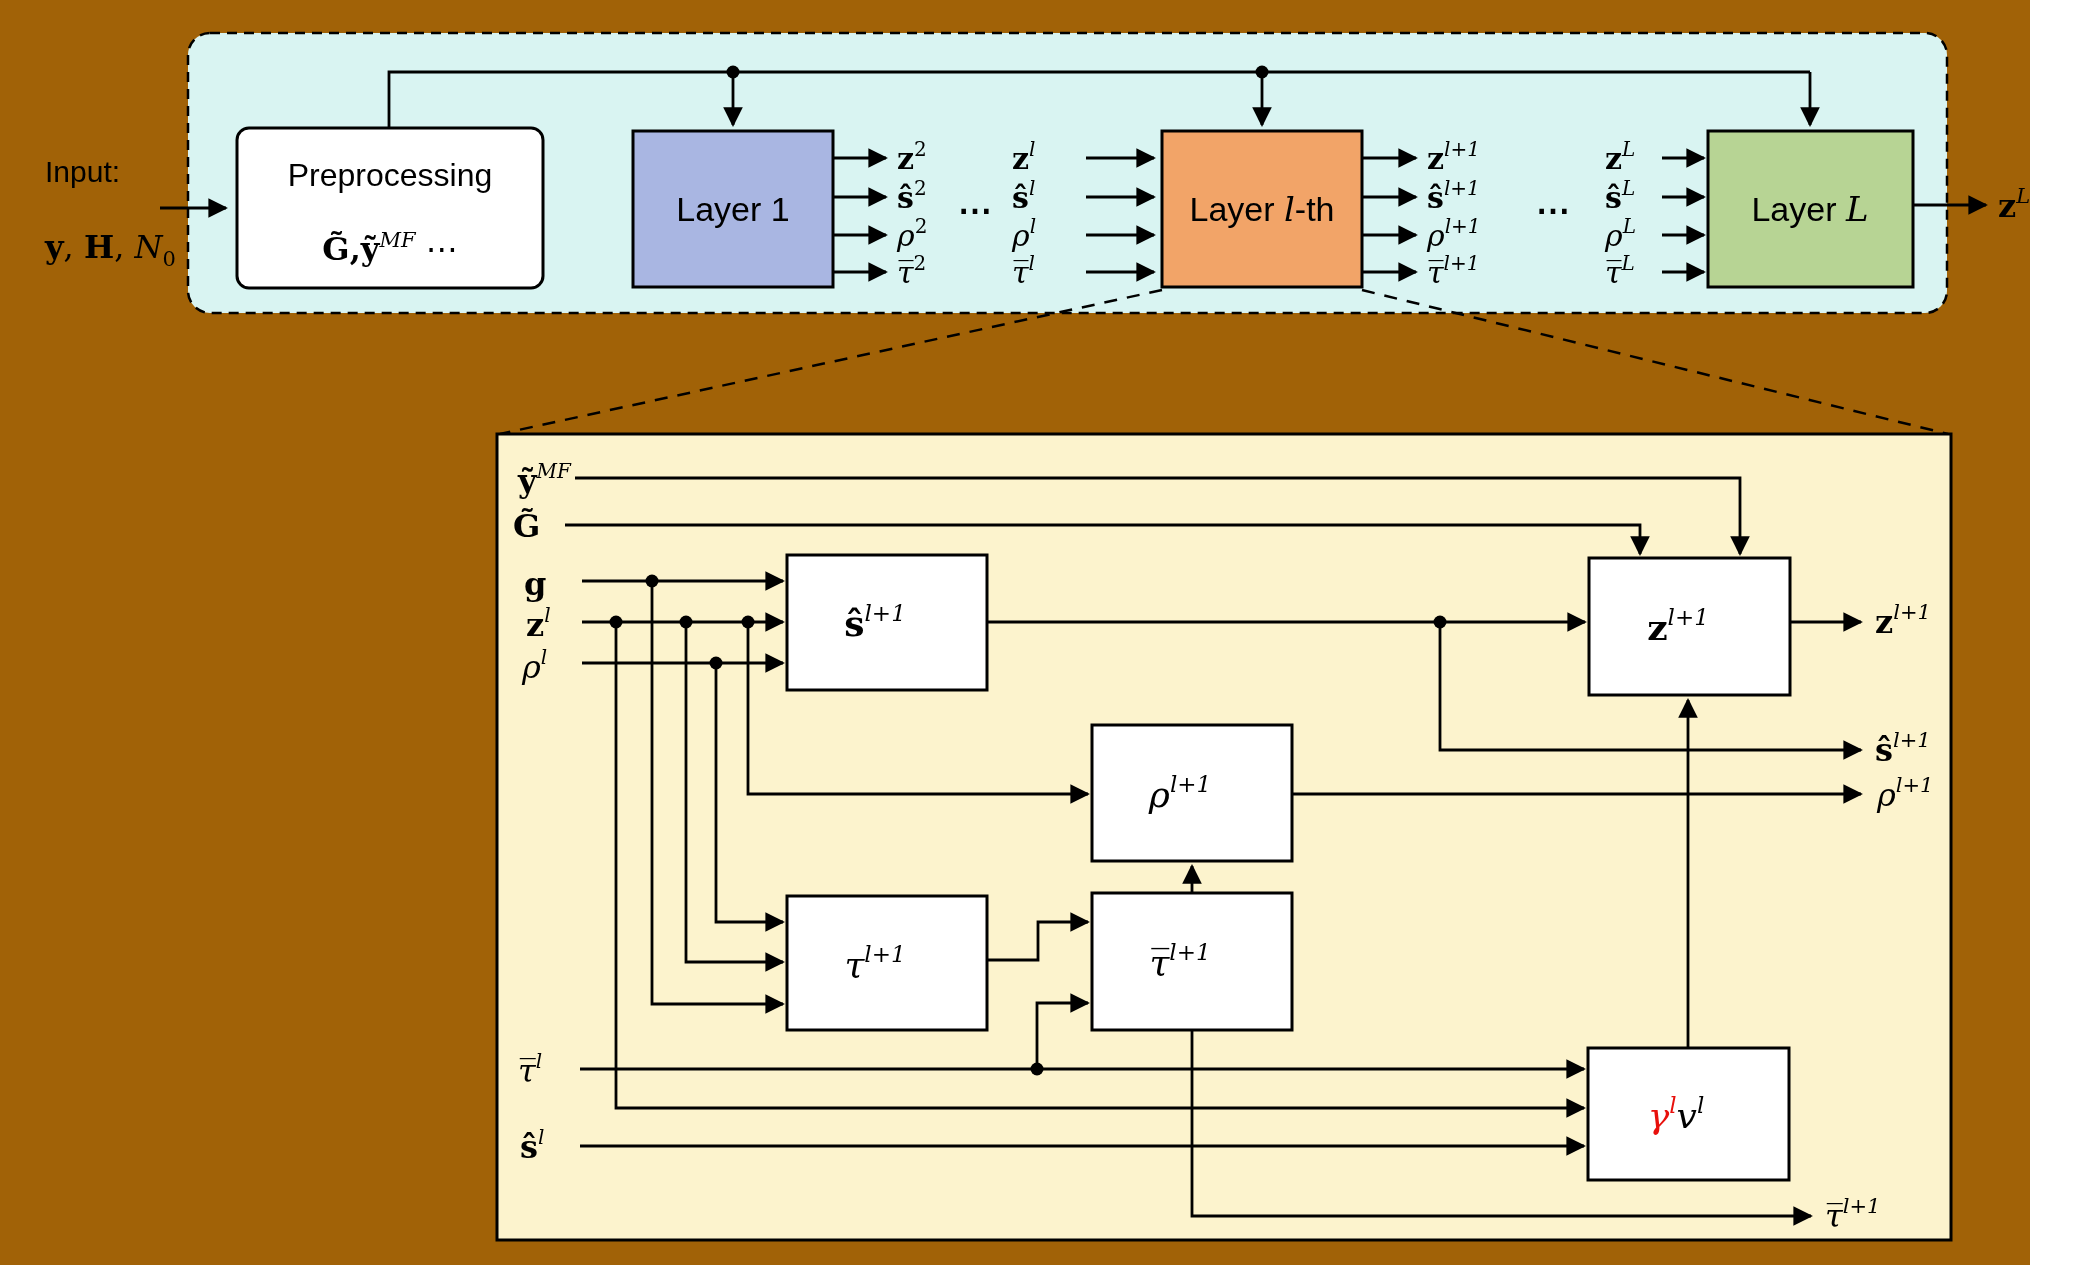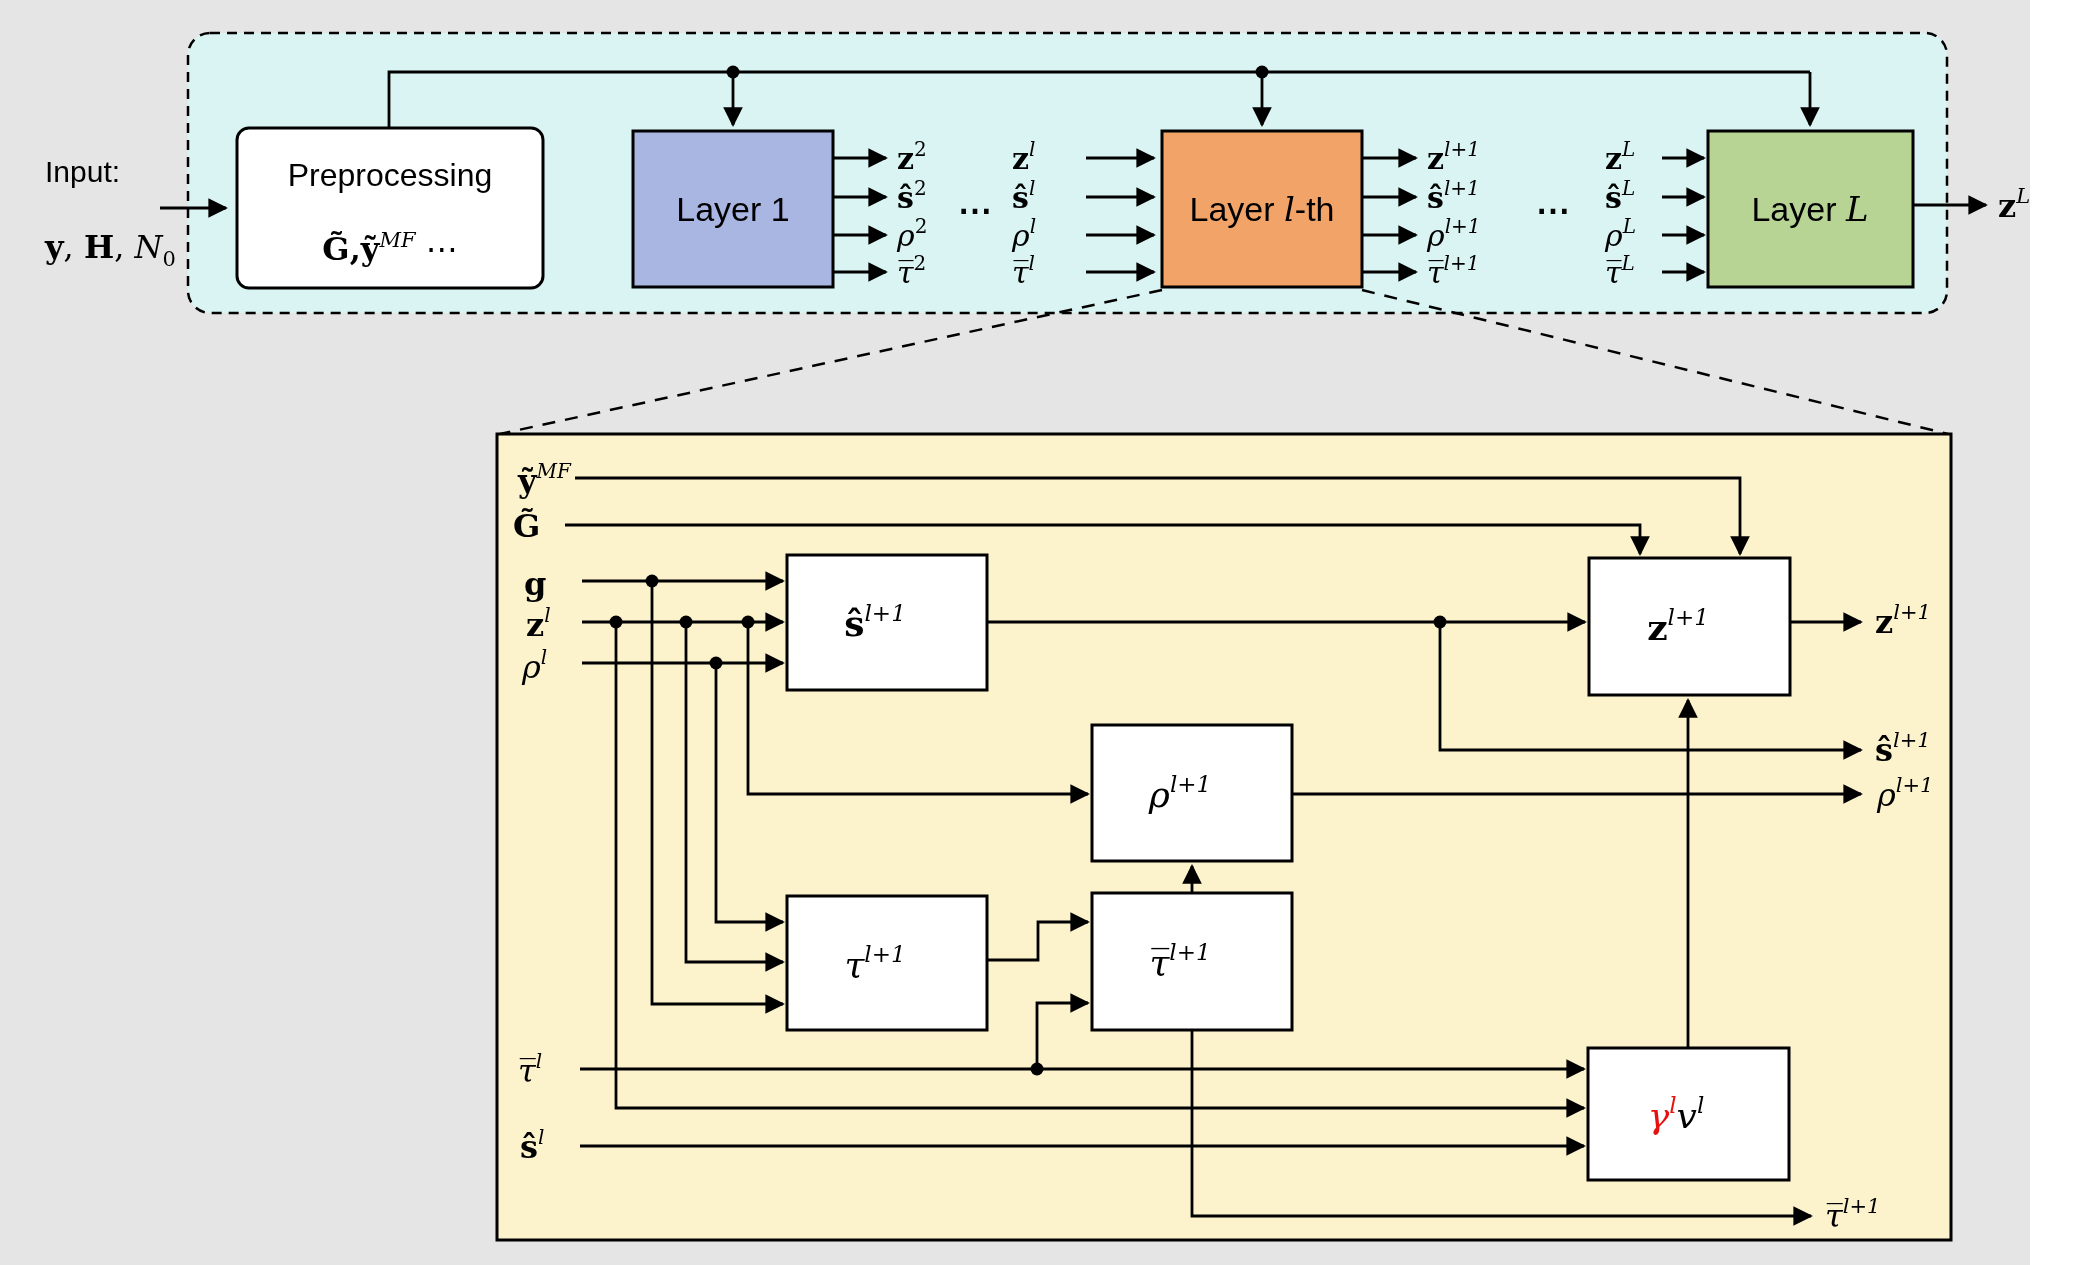--- a/index.html
+++ b/index.html
@@ -1,16 +1,16 @@
 <!DOCTYPE html>
 <html><head>
 <meta charset="utf-8">
 <style>
   html,body{margin:0;padding:0;background:#ffffff;}
-  .stage{position:relative;width:2030px;height:1265px;background:#e5e5e5;overflow:hidden;}
+  .stage{position:relative;width:2030px;height:1265px;background:#a16207;overflow:hidden;}
   svg{position:absolute;left:0;top:0;}
   text{fill:#000;}
   .t-sans{font-family:"Liberation Sans",sans-serif;}
   .t-math{font-family:"DejaVu Serif",serif;}
   .b{font-weight:bold;}
   .i{font-style:italic;}
   .red{fill:#e8100c;}
   .f30{font-size:30px;} .f32{font-size:32px;} .f34{font-size:34px;} .f36{font-size:36px;}
   .s20{font-size:20px;} .s21{font-size:21px;} .s23{font-size:23px;}
   .ln{stroke:#000;stroke-width:2.8;fill:none;}

